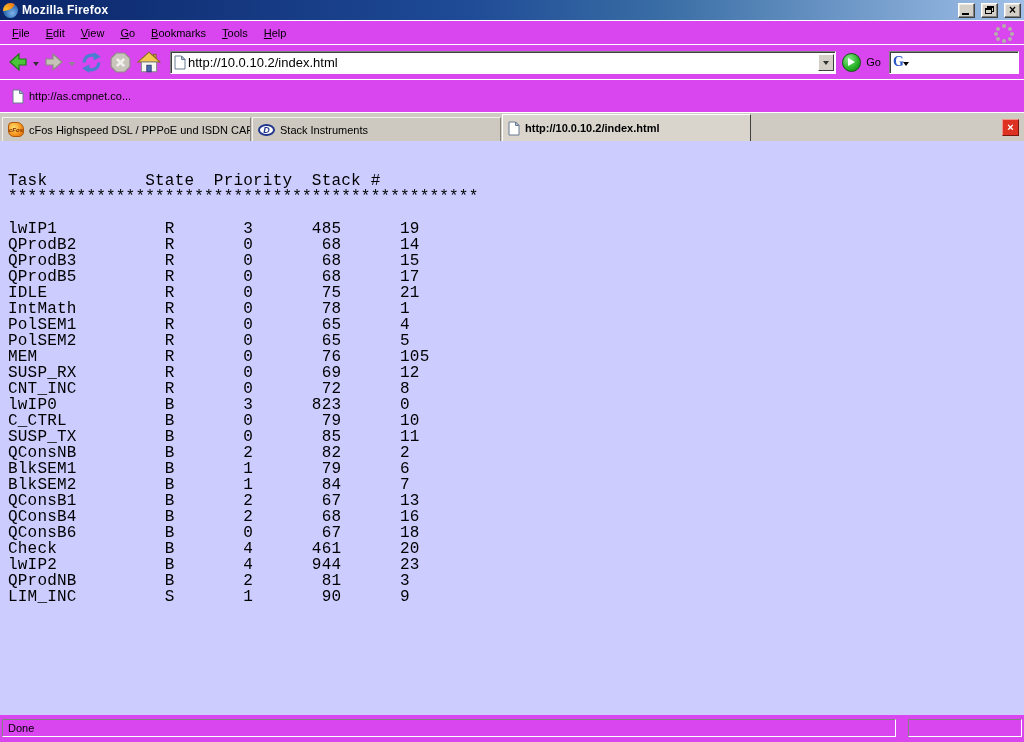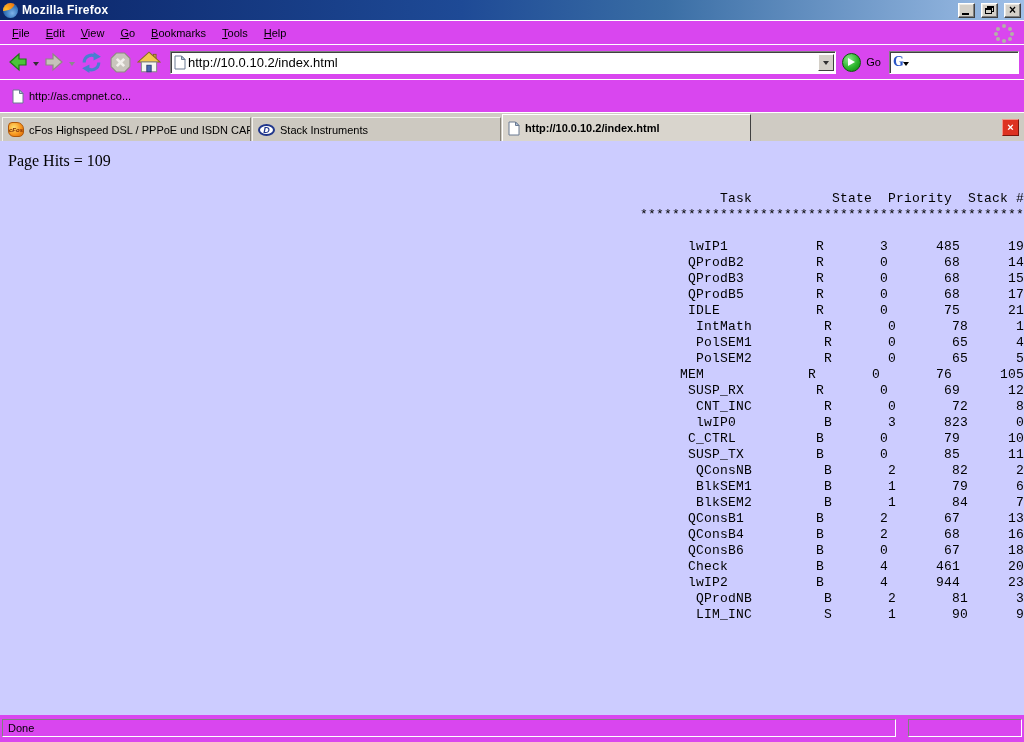--- a/index.html
+++ b/index.html
@@ -70,21 +70,21 @@
   .page-icon { flex:0 0 auto; }
   .cfos-icon { width:16px; height:15px; border-radius:4px 7px 5px 6px; flex:0 0 auto;
     background:radial-gradient(circle at 35% 35%,#ffe070,#f89820 55%,#d86808); border:1px solid #b05808;
     color:#7a2a08; font-size:6px; font-weight:bold; font-style:italic; text-align:center; line-height:14px; }
   .dynon-icon { width:17px; height:12px; border-radius:50%; background:#fff; border:2px solid #20368c; flex:0 0 auto;
     color:#20368c; font-weight:bold; font-style:italic; font-size:9px; line-height:8px; text-align:center; }
 
   
   .content { flex:1 1 auto; background:#ccccff; padding:11px 0 0 8px; overflow:hidden; }
   .page-hits { font-family:"Liberation Serif","DejaVu Serif",serif; font-size:16px; margin:0; color:#000; }
-  .task-pre { font-family:"Liberation Mono","DejaVu Sans Mono",monospace; font-size:13px; line-height:16px; margin:21px 0 0 0; color:#000; letter-spacing:.2px;text-align:right; }
+  .task-pre { font-family:"Liberation Mono","DejaVu Sans Mono",monospace; font-size:16px; line-height:16px; margin:21px 0 0 0; color:#000; letter-spacing:.2px; }
 
   
   .statusbar { height:27px; display:flex; align-items:stretch; padding:4px 2px 5px 2px; gap:12px; flex:0 0 auto; }
   .status-panel { border:1px solid; border-color:#808080 #fff #fff #808080; font-size:11px; display:flex; align-items:center; padding-left:5px; color:#000; }
   .status-main { flex:1 1 auto; }
   .status-right { width:114px; flex:0 0 auto; }
 </style>
 </head>
 <body>
 
@@ -201,21 +201,20 @@
     <path d="M7.5 1 L11 4.5 H7.5 Z" fill="#b8cce4" stroke="#6a7a92"></path>
   </svg>
           <span>http://10.0.10.2/index.html</span>
         </div>
       </span>
     <span class="tab-spacer"></span>
     <span class="closetab"><span>×</span></span>
   </div>
 
   <div class="content">
-    <p class="page-hits">Page Hits = 109</p>
     <pre class="task-pre">Task          State  Priority  Stack #
 ************************************************
 
 lwIP1           R       3      485      19
 QProdB2         R       0       68      14
 QProdB3         R       0       68      15
 QProdB5         R       0       68      17
 IDLE            R       0       75      21
 IntMath         R       0       78      1
 PolSEM1         R       0       65      4

